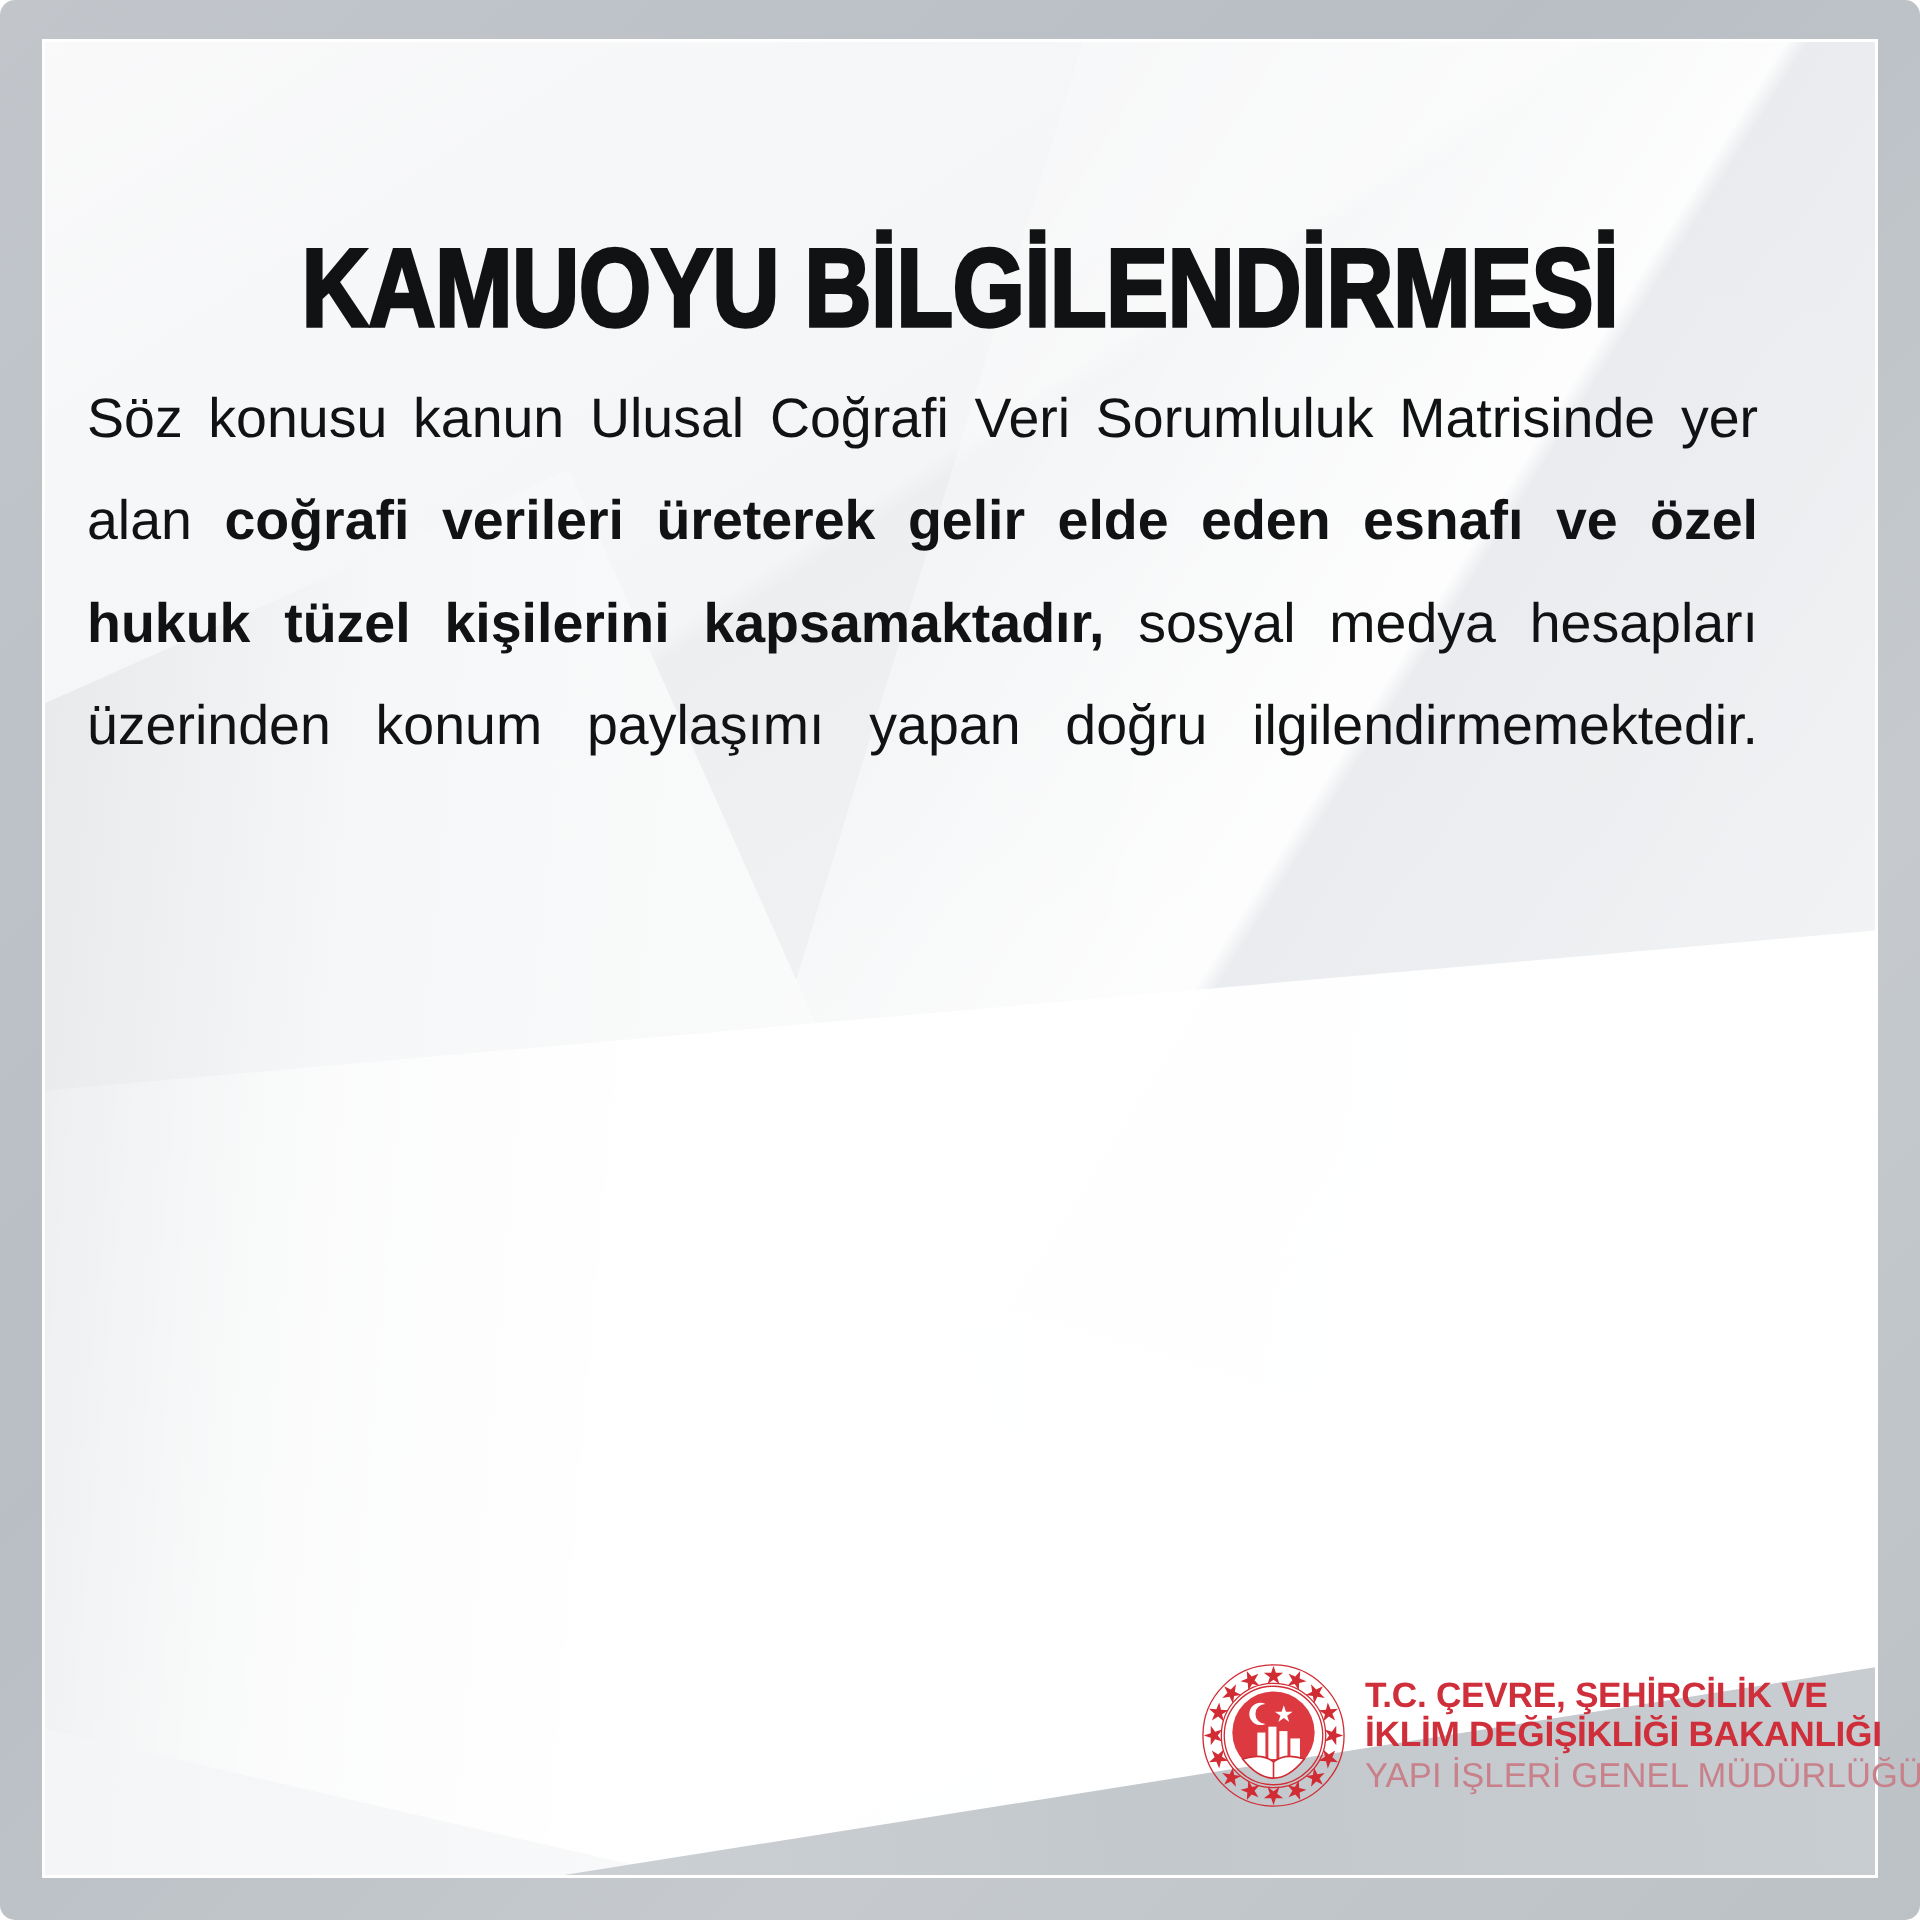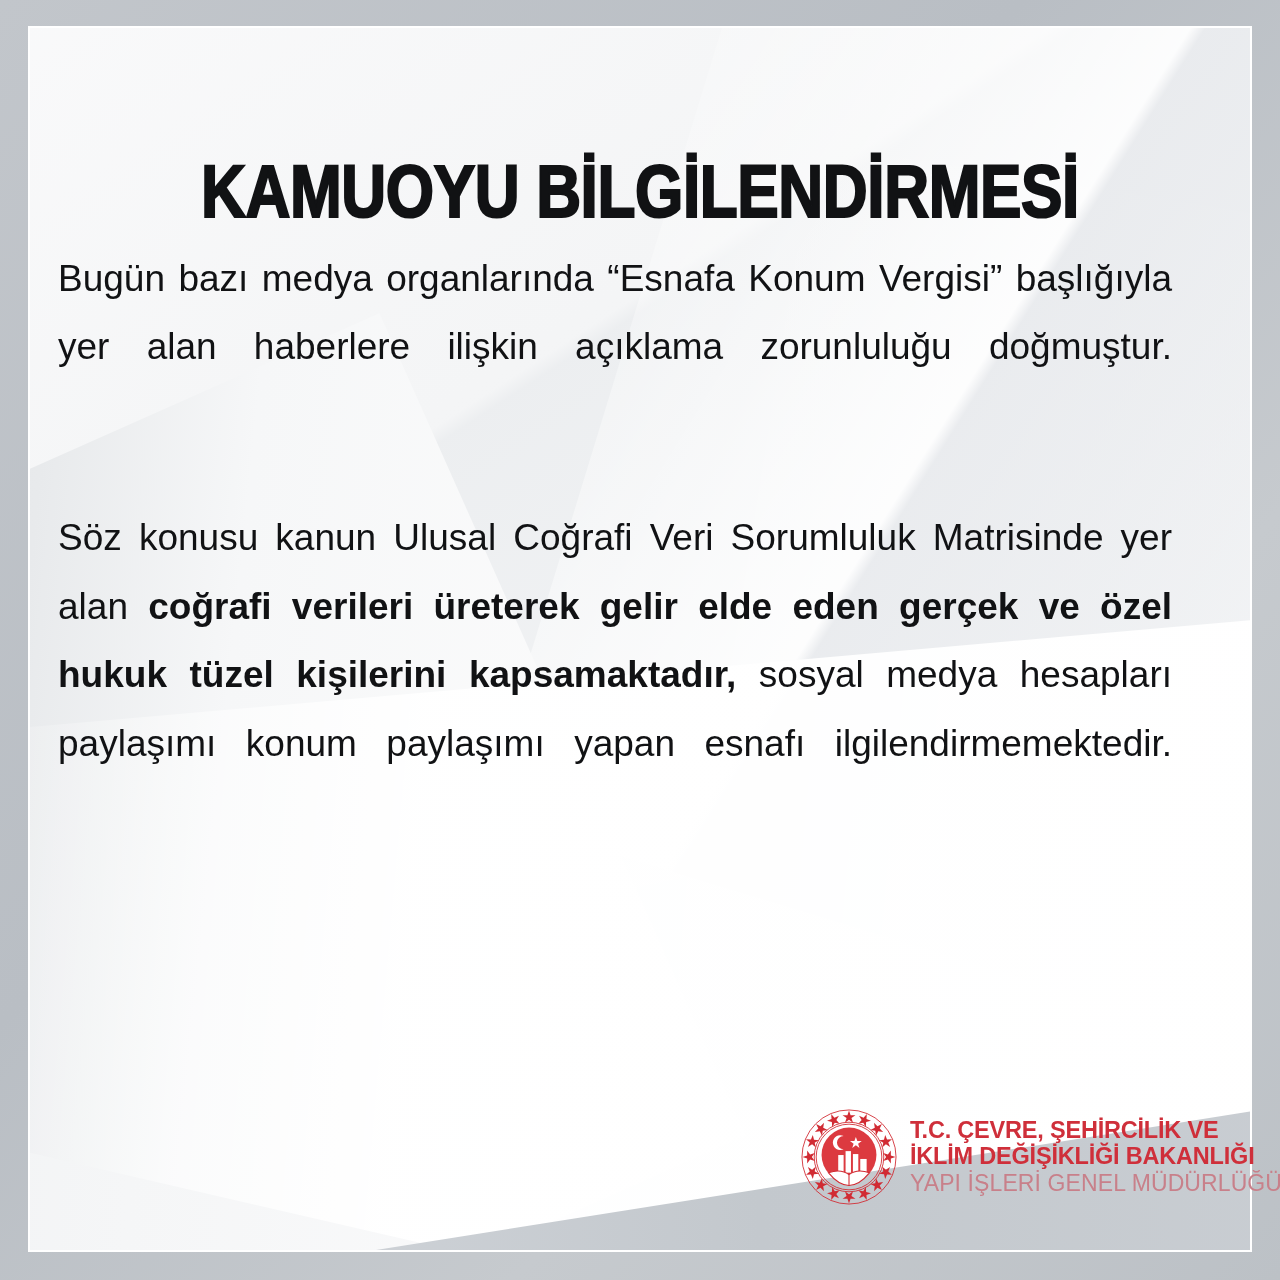--- a/index.html
+++ b/index.html
@@ -12,20 +12,21 @@
     font-family: "Liberation Sans", sans-serif;
   }
 
   
   #poster {
     position: relative;
     width: 1280px;
     height: 1280px;
     overflow: hidden;
     background: linear-gradient(135deg, #c2c6cb 0%, #b9bec4 40%, #c6cace 70%, #bcc1c6 100%);
+    border-radius: 10px;
   }
 
   
   #card {
     position: absolute;
     left: 30px;
     top: 28px;
     width: 1220px;
     height: 1222px;
     background: #f2f3f4;
@@ -181,26 +182,23 @@
     <div class="facet facet-f"></div>
     <div class="facet facet-e"></div>
   </div>
 
   <div id="content">
 
     <h1 id="page-title">KAMUOYU BİLGİLENDİRMESİ</h1>
 
     <div id="body-copy">
 
+
       <p class="para">
-        <span>Bugün bazı medya organlarında “Esnafa Konum Vergisi” başlığıyla yer alan haberlere ilişkin açıklama zorunluluğu doğmuştur.</span>
-      </p>
-
-      <p class="para">
-        <span>Söz konusu kanun Ulusal Coğrafi Veri Sorumluluk Matrisinde yer alan </span><b>coğrafi verileri üreterek gelir elde eden gerçek ve özel hukuk tüzel kişilerini kapsamaktadır,</b><span> sosyal medya hesapları paylaşımı konum paylaşımı yapan esnafı ilgilendirmemektedir.</span>
+        <span>Söz konusu kanun Ulusal Coğrafi Veri Sorumluluk Matrisinde yer alan </span><b>coğrafi verileri üreterek gelir elde eden esnafı ve özel hukuk tüzel kişilerini kapsamaktadır,</b><span> sosyal medya hesapları üzerinden konum paylaşımı yapan doğru ilgilendirmemektedir.</span>
       </p>
 
 
     </div>
 
     <div id="logo-block">
 
       <svg id="emblem" viewBox="0 0 100 100">
         <g fill="none" stroke="#d12b33" stroke-width="0.9">
           <circle cx="50" cy="50" r="48"></circle>

